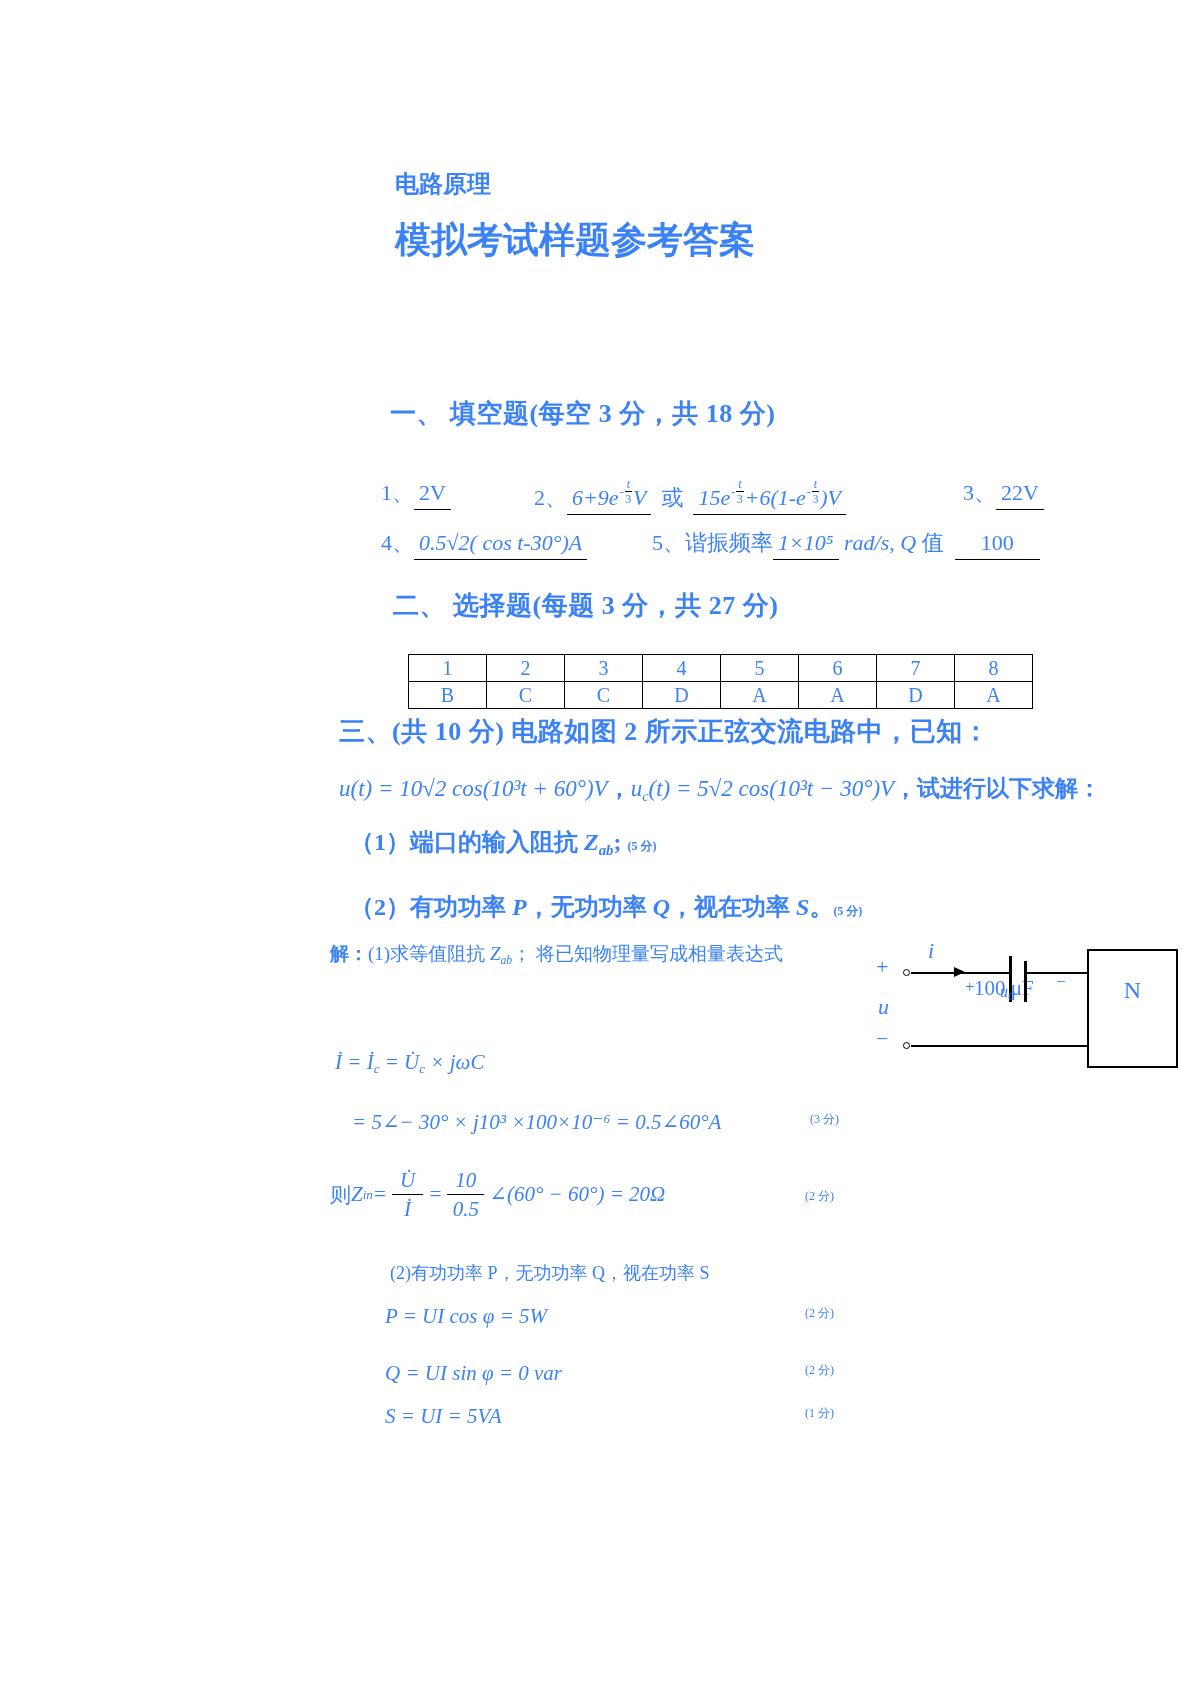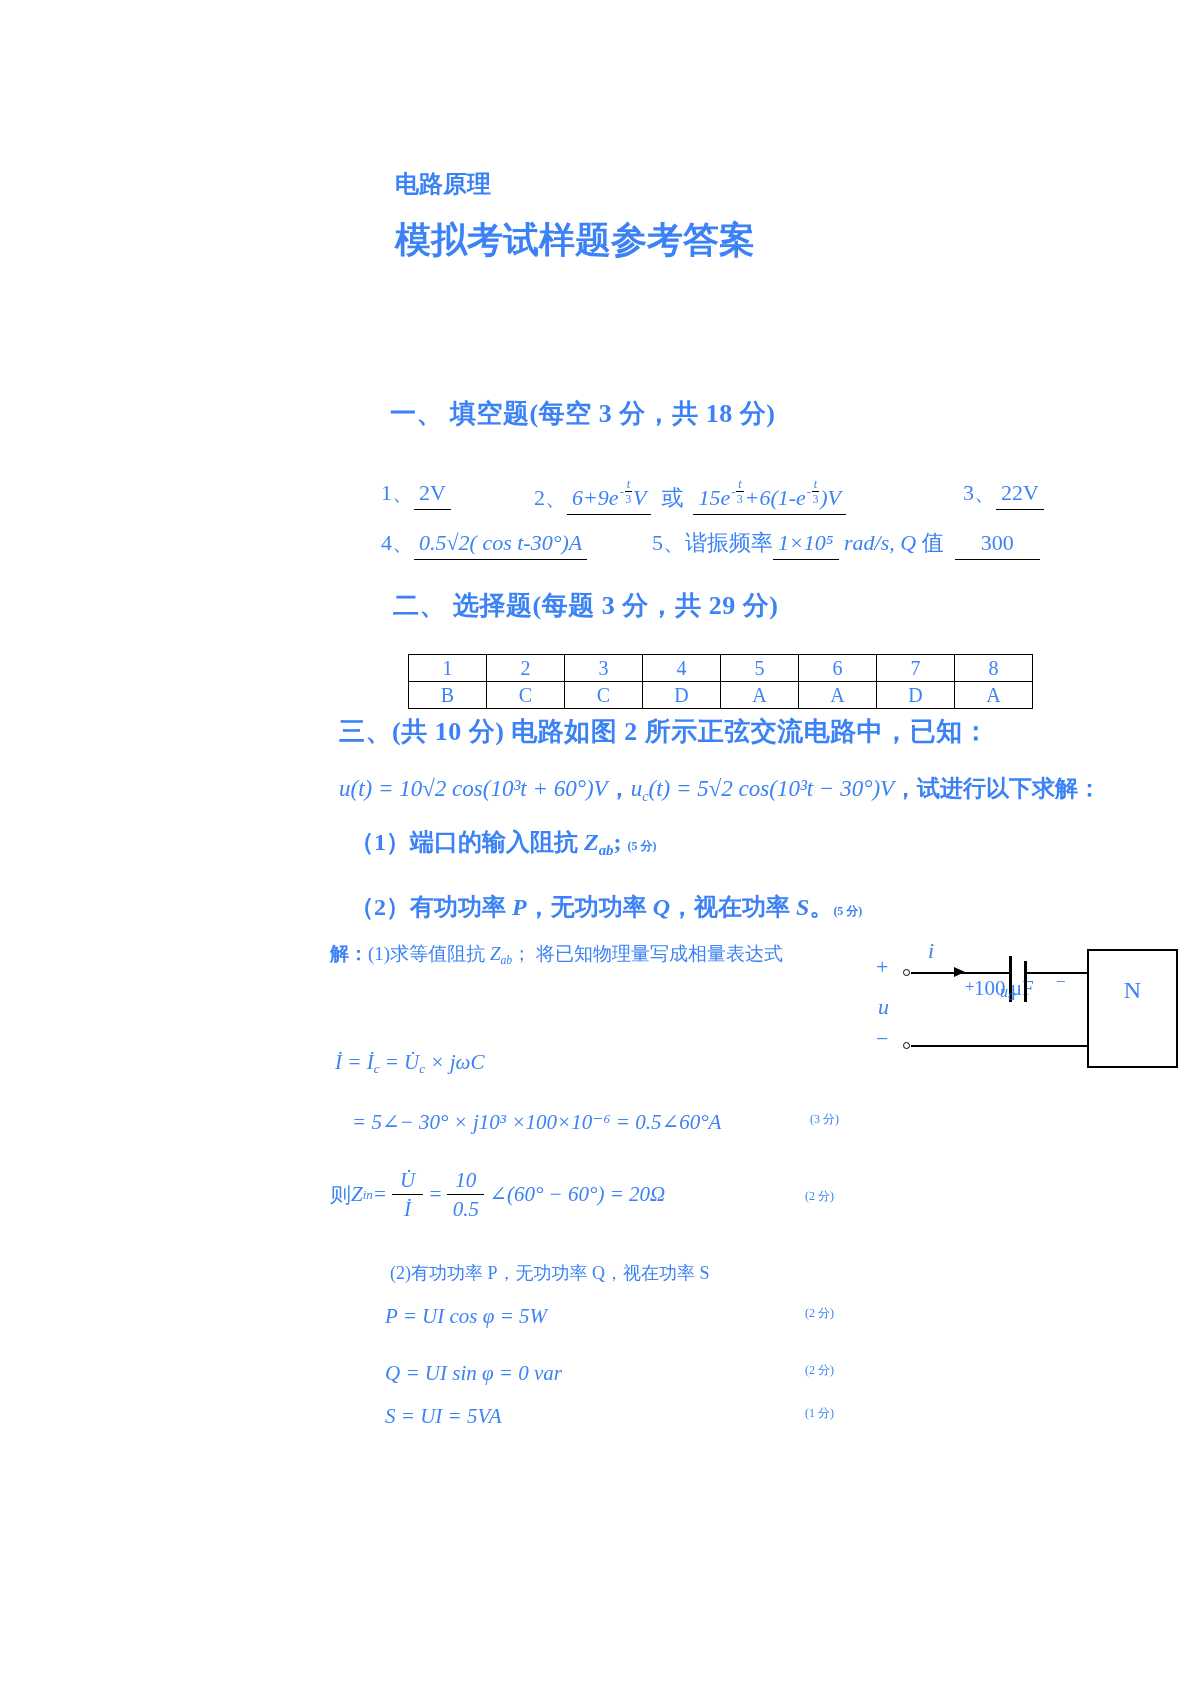--- a/index.html
+++ b/index.html
@@ -101,24 +101,24 @@
 
   <div class="abs fillrow" style="left:963px; top:478px;">
     <span class="cn">3、</span><span class="u"><span>22V</span></span>
   </div>
 
   <div class="abs fillrow" style="left:381px; top:528px;">
     <span class="cn">4、</span><span class="u m"><span>0.5√2( cos t-30°)A</span></span>
   </div>
 
   <div class="abs fillrow" style="left:652px; top:528px;">
-    <span class="cn">5、</span><span class="cn">谐振频率</span><span class="u m"><span>1×10⁵</span></span><span class="m"> rad/s, Q </span><span class="cn">值</span>&nbsp;&nbsp;<span class="u u-wide"><span>300</span></span>
-  </div>
-
-  <div class="abs hd h2">二、 选择题(每题 3 分，共 29 分)</div>
+    <span class="cn">5、</span><span class="cn">谐振频率</span><span class="u m"><span>1×10⁵</span></span><span class="m"> rad/s, Q </span><span class="cn">值</span>&nbsp;&nbsp;<span class="u u-wide"><span>100</span></span>
+  </div>
+
+  <div class="abs hd h2">二、 选择题(每题 3 分，共 27 分)</div>
 
   <table class="abs anstable" style="left:408px; top:654px;">
     <tbody>
       <tr>
         <td>1</td>
         <td>2</td>
         <td>3</td>
         <td>4</td>
         <td>5</td>
         <td>6</td>

